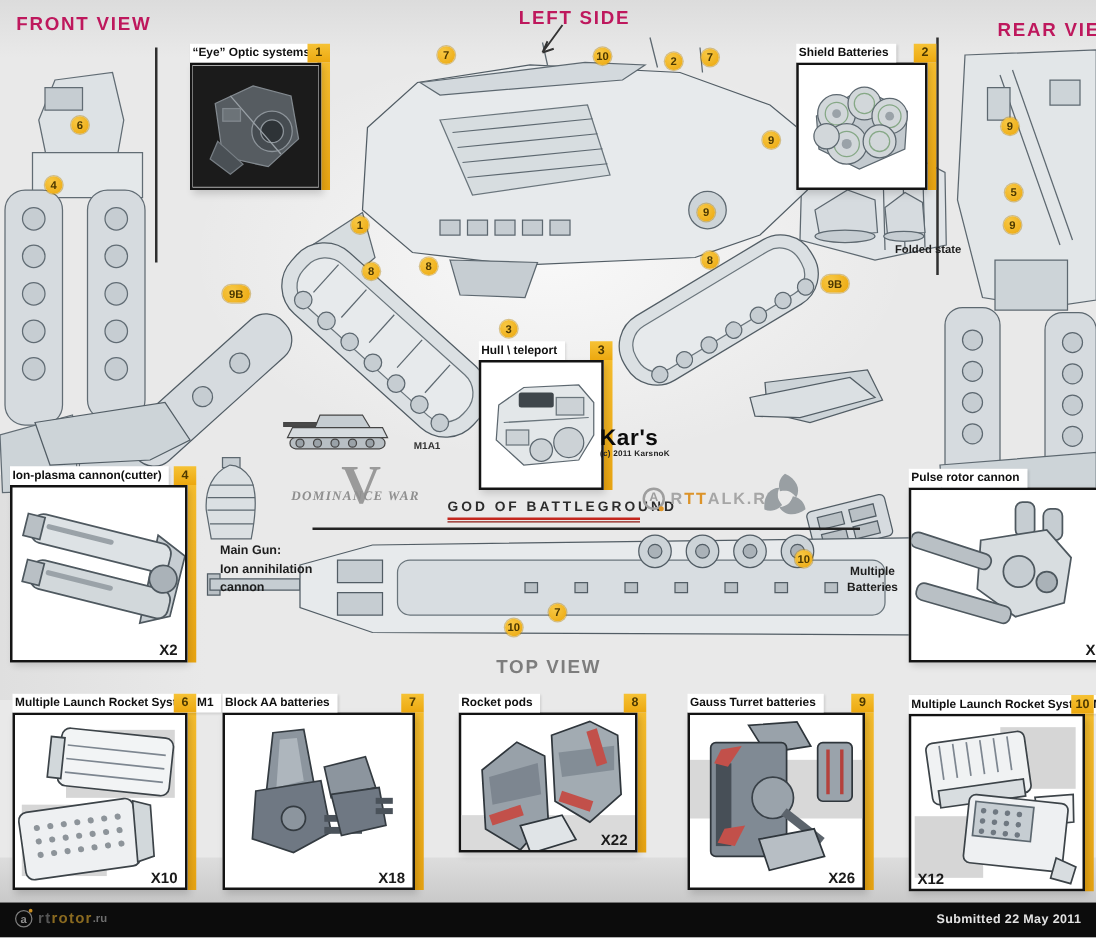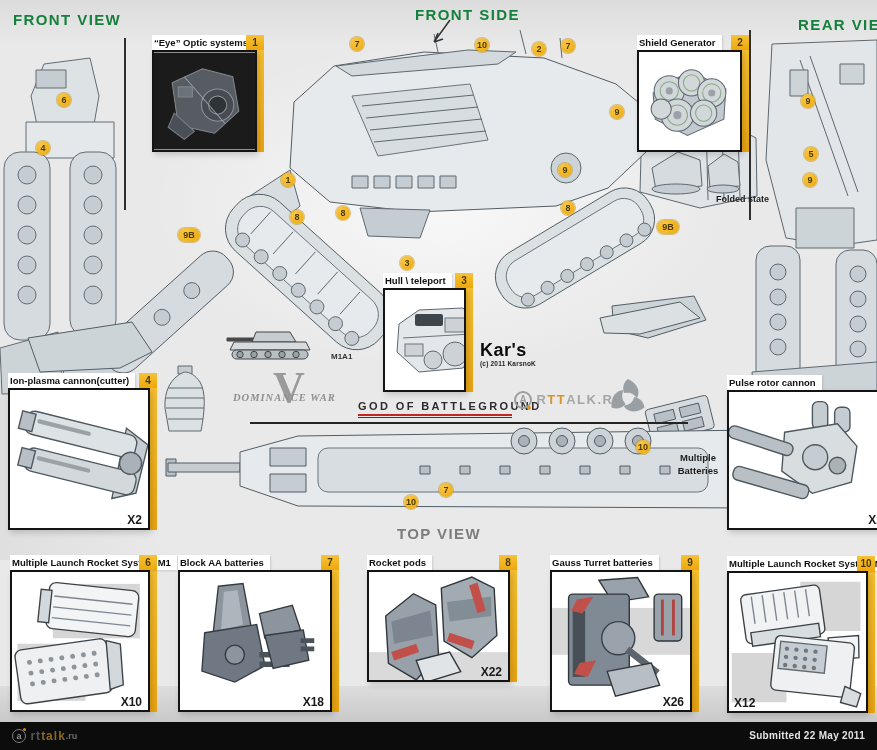--- a/index.html
+++ b/index.html
@@ -10,21 +10,21 @@
     -webkit-font-smoothing:antialiased;
   }
   .bg{position:absolute;pointer-events:none;}
   .bg-top{left:0;top:0;width:877px;height:46px;background:linear-gradient(#dcdcdc,rgba(233,233,233,0));}
   .bg-center{left:150px;top:40px;width:580px;height:330px;border-radius:50%;
     background:radial-gradient(ellipse at center,rgba(250,250,250,.9),rgba(233,233,233,0) 70%);}
   .bg-left{left:0;top:380px;width:165px;height:180px;background:linear-gradient(90deg,#dfdfdf,rgba(233,233,233,0));}
   .bg-bottom{left:0;top:686px;width:877px;height:36px;background:linear-gradient(#ddd,#c9c9c9);}
   .bottom-bar{position:absolute;left:0;top:722px;width:877px;height:28px;background:#0c0c0c;}
 
-  .view-title{position:absolute;font-size:15px;font-weight:bold;color:#15803d;letter-spacing:1.4px;white-space:nowrap;}
+  .view-title{position:absolute;font-size:15px;font-weight:bold;color:#be185d;letter-spacing:1.4px;white-space:nowrap;}
   .view-title.light{color:#7d7d7d;}
 
   .vline{position:absolute;width:2px;background:#2f2f2f;}
 
   .scene{position:absolute;left:0;top:0;}
   .scene *{vector-effect:non-scaling-stroke;}
 
   
   .callout{position:absolute;}
   .co-frame{position:absolute;left:0;top:0;right:0;bottom:0;background:#fff;border:2px solid #141414;
@@ -260,21 +260,21 @@
         <rect x="620" y="466" width="10" height="8" fill="#b9c0c5"></rect>
       <rect x="660" y="466" width="10" height="8" fill="#b9c0c5"></rect>
       <polygon points="814,458 840,462 840,478 814,484" fill="#cdd4d8"></polygon>
     </g>
   </svg>
 
   <div class="vline" style="left:124px;top:38px;height:172px;"></div>
   <div class="vline" style="left:749px;top:30px;height:190px;"></div>
 
   <div class="view-title" style="left:13px;top:11px;">FRONT VIEW</div>
-  <div class="view-title" style="left:415px;top:6px;">FRONT SIDE</div>
+  <div class="view-title" style="left:415px;top:6px;">LEFT SIDE</div>
   <div class="view-title" style="left:798px;top:16px;">REAR VIEW</div>
   <div class="view-title light" style="left:397px;top:525px;">TOP VIEW</div>
 
   <svg class="arrow-svg" style="left:424px;top:18px;" width="30" height="28">
     <path d="M26,2 L10,24 M10,24 L14,15 M10,24 L19,21" stroke="#333" stroke-width="1.5" fill="none"></path>
   </svg>
 
   <div class="callout" style="left:152px;top:50px;width:105px;height:102px;">
     <div class="co-strip"></div>
     <div class="co-frame">
@@ -306,25 +306,25 @@
         <circle cx="38" cy="62" r="16" fill="#d2d7da" stroke="#5d6870"></circle>
           <circle cx="38" cy="62" r="10" fill="none" stroke="#86a886"></circle>
         <circle cx="64" cy="60" r="13" fill="#d2d7da" stroke="#5d6870"></circle>
           <circle cx="64" cy="60" r="8" fill="none" stroke="#86a886"></circle>
         <circle cx="22" cy="56" r="10" fill="#d2d7da" stroke="#5d6870"></circle>
         <circle cx="38" cy="62" r="4" fill="#9aa2a8"></circle>
           <circle cx="30" cy="38" r="3.5" fill="#9aa2a8"></circle>
         <circle cx="72" cy="40" r="3.5" fill="#9aa2a8"></circle>
       </svg>
     </div>
-    <div class="co-label">Shield Generator</div>
+    <div class="co-label">Shield Batteries</div>
     <div class="co-badge">2</div>
   </div>
 
-  <div class="callout" style="left:383px;top:288px;width:83px;height:104px;">
+  <div class="callout" style="left:383px;top:288px;width:100px;height:104px;">
     <div class="co-strip"></div>
     <div class="co-frame">
       <svg class="co-art" width="96" height="100" viewBox="0 0 96 100">
         <polygon points="14,34 34,20 78,18 90,32 90,58 78,78 34,82 12,62" fill="#e3e7e9" stroke="#5d6870"></polygon>
         <rect x="30" y="24" width="28" height="12" rx="2" fill="#3f464b"></rect>
         <rect x="60" y="28" width="22" height="14" fill="#ccd2d6" stroke="#6a757c"></rect>
         <circle cx="70" cy="64" r="12" fill="#ccd2d6" stroke="#5d6870"></circle>
         <circle cx="48" cy="70" r="9" fill="#ccd2d6" stroke="#5d6870"></circle>
         <line x1="18" y1="48" x2="86" y2="44" stroke="#6a757c"></line>
         <rect x="20" y="54" width="18" height="12" fill="#ccd2d6" stroke="#6a757c"></rect>
@@ -546,20 +546,25 @@
   <div class="marker" style="left:568px;top:208px;">8</div>
   <div class="marker" style="left:407px;top:263px;">3</div>
   <div class="marker" style="left:643px;top:447px;">10</div>
   <div class="marker" style="left:446px;top:490px;">7</div>
   <div class="marker" style="left:411px;top:502px;">10</div>
   <div class="marker pill" style="left:189px;top:235px;">9B</div>
   <div class="marker pill" style="left:668px;top:227px;">9B</div>
 
   <div class="ann" style="left:315px;top:352px;font-size:8px;color:#333;">M1A1</div>
 
+  <div class="ann" style="left:160px;top:433px;font-size:10px;line-height:15px;">
+    <div>Main Gun:</div>
+    <div>Ion annihilation</div>
+    <div>cannon</div>
+  </div>
 
   <div class="ann" style="left:656px;top:451px;font-size:9.5px;line-height:13px;text-align:center;width:52px;">
     <div>Multiple</div>
     <div>Batteries</div>
   </div>
 
   <div class="ann" style="left:700px;top:194px;font-size:9px;">Folded state</div>
 
   <div class="dominance">
     <span class="v">V</span>
@@ -585,17 +590,17 @@
       <path d="M22,3 C31,7 35,15 31,22 C27,17 24,16 18,17 C16,11 18,6 22,3 Z"></path>
       <path d="M22,3 C31,7 35,15 31,22 C27,17 24,16 18,17 C16,11 18,6 22,3 Z" transform="rotate(120 22 22)"></path>
       <path d="M22,3 C31,7 35,15 31,22 C27,17 24,16 18,17 C16,11 18,6 22,3 Z" transform="rotate(240 22 22)"></path>
     </g>
     <circle cx="22" cy="22" r="5" fill="#e9e9e9"></circle>
   </svg>
 
   <div class="bottom-bar"></div>
   <div class="footer-logo">
     <span class="circ">a<span class="dot"></span></span>
-    <span class="t1">rt</span><span class="t2">talk</span><span class="t3">.ru</span>
+    <span class="t1">rt</span><span class="t2">rotor</span><span class="t3">.ru</span>
   </div>
   <div class="submitted">Submitted 22 May 2011</div>
 
 </div>
 
 </body></html>

